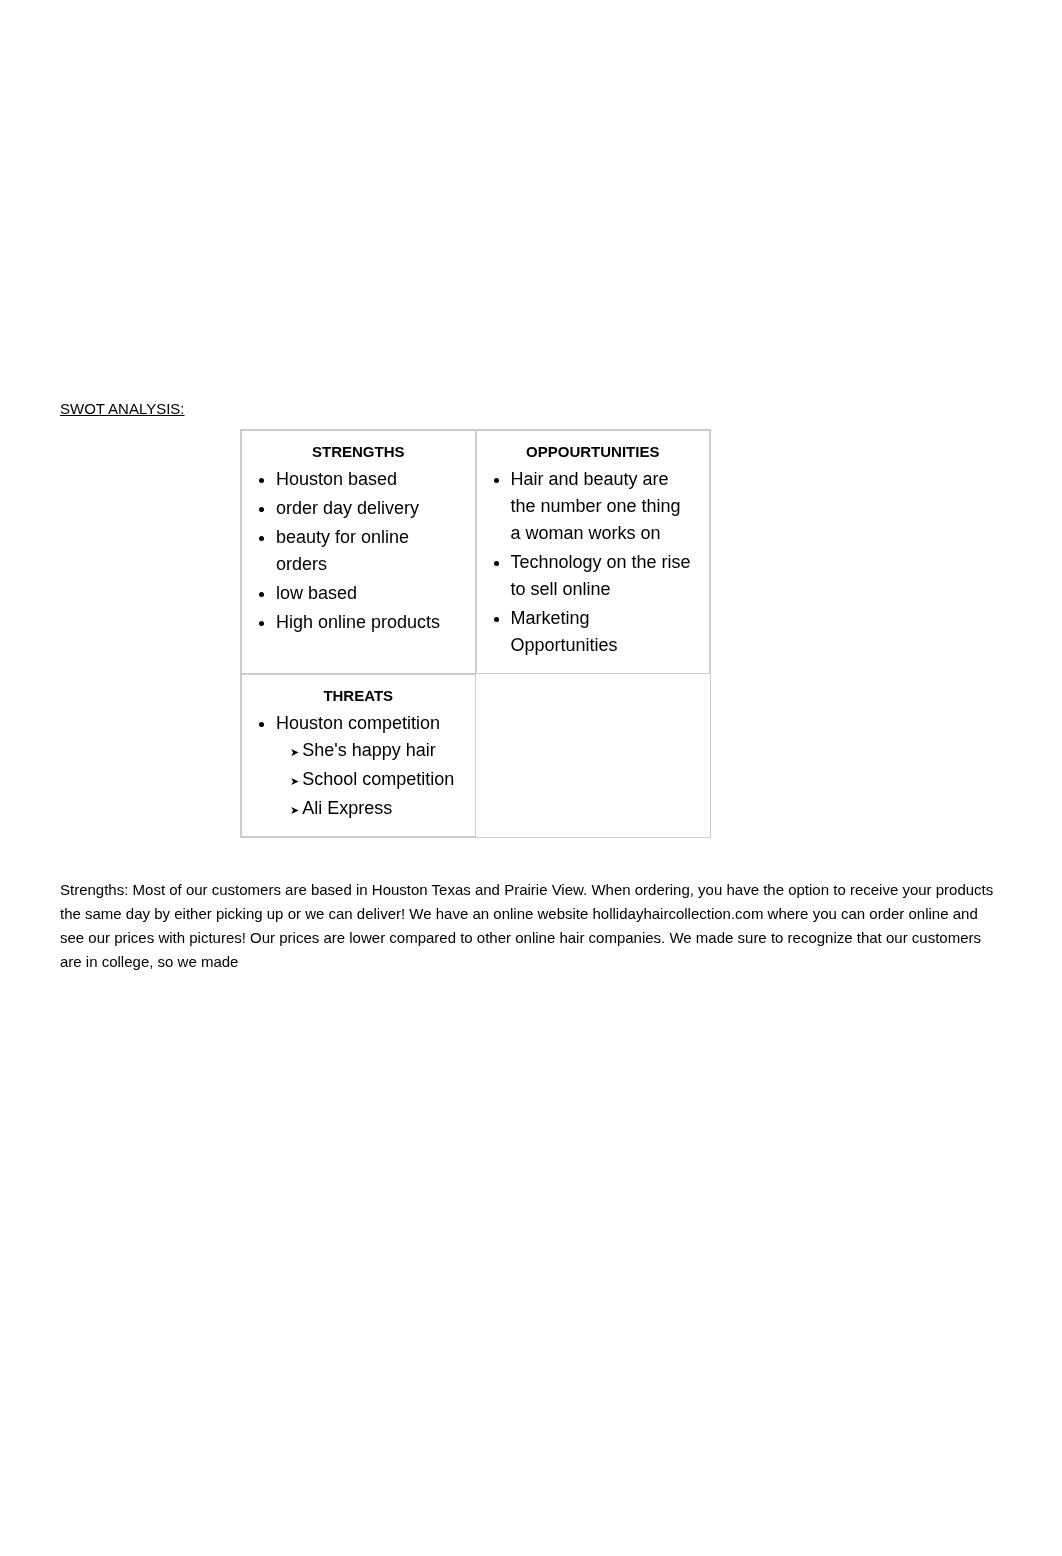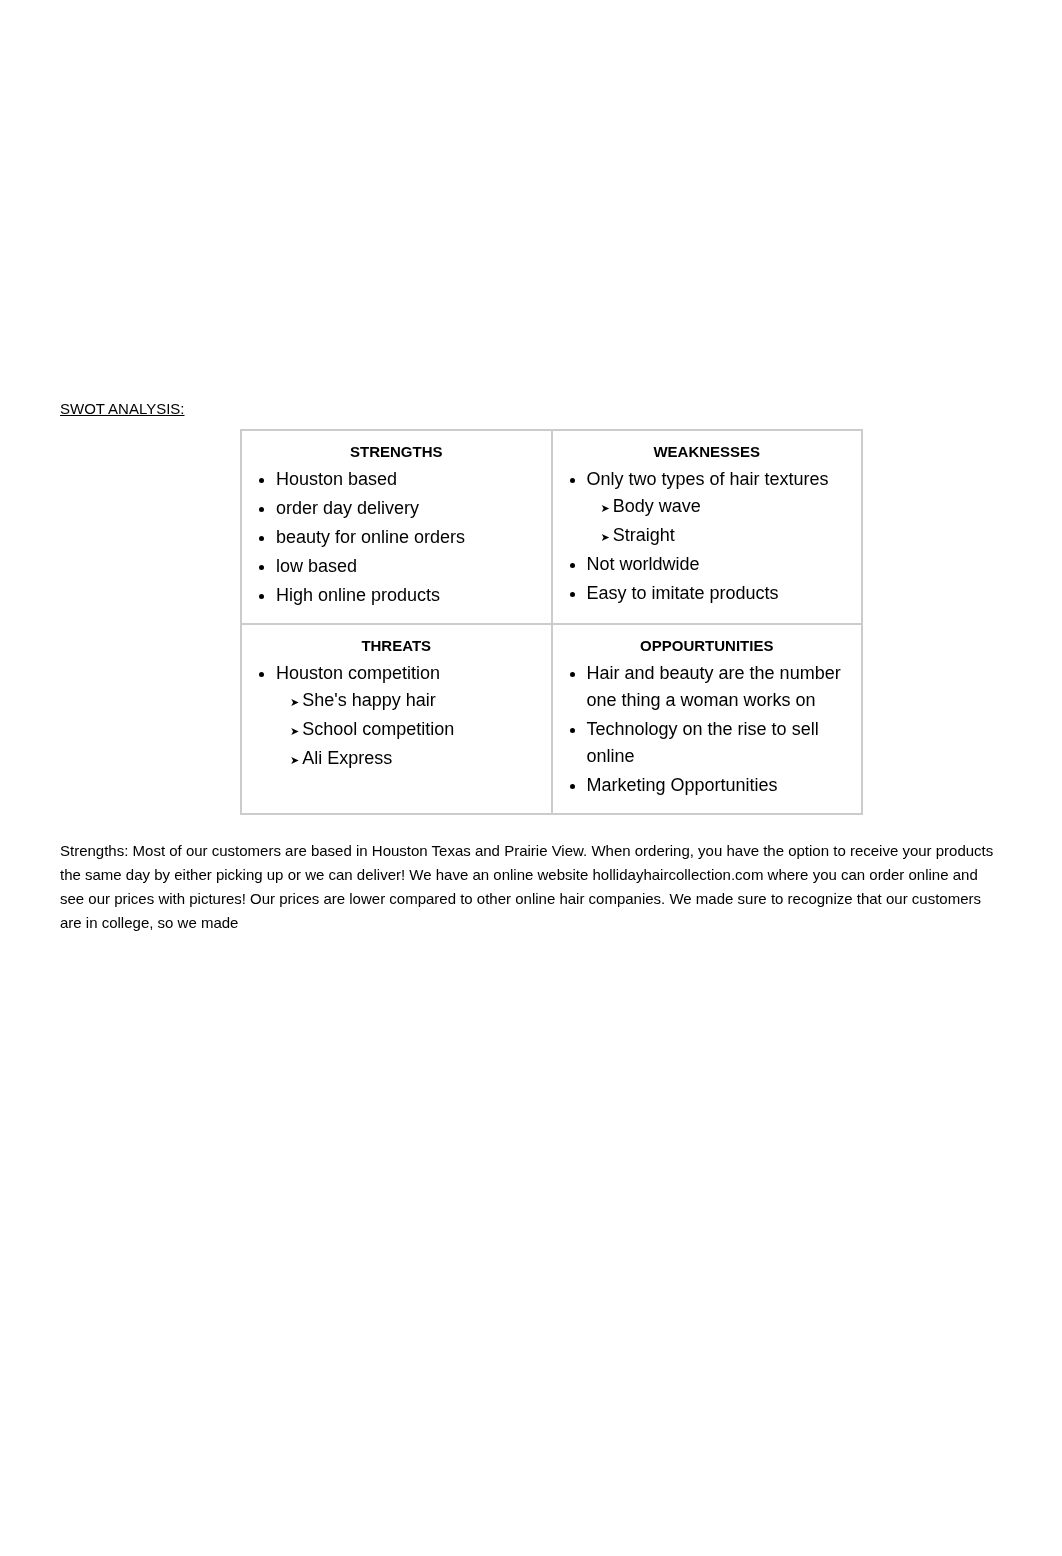--- a/index.html
+++ b/index.html
@@ -24,21 +24,21 @@
       margin-bottom: 12px;
       margin-top: 360px;
       text-decoration: underline;
     }
 
     .swot-container {
       display: grid;
       grid-template-columns: 1fr 1fr;
       border: 1px solid #cccccc;
       margin-left: 180px;
-      width: 623px;
+      width: 471px;
     }
 
     .swot-cell {
       padding: 12px 16px;
       border: 1px solid #cccccc;
       vertical-align: top;
     }
 
     .swot-cell-title {
       font-weight: bold;
@@ -62,21 +62,21 @@
       list-style: none;
       padding-left: 14px;
     }
 
     .swot-cell .sub-list li::before {
       content: "➤ ";
       font-size: 11px;
     }
 
     .description-text {
-      margin-top: 24px;
+      margin-top: 40px;
       font-size: 15px;
       line-height: 1.6;
       color: #000000;
     }
   </style>
 </head>
 <body>
 
 <p class="swot-label">SWOT ANALYSIS:</p>
 
@@ -86,53 +86,39 @@
     <div class="swot-cell-title">STRENGTHS</div>
     <ul>
       <li>Houston based</li>
       <li>order day delivery</li>
       <li>beauty for online orders</li>
       <li>low based</li>
       <li>High online products</li>
     </ul>
   </div>
 
+
   <div class="swot-cell">
-    <div class="swot-cell-title">WEAKNESSES</div>
+    <div class="swot-cell-title">OPPOURTUNITIES</div>
     <ul>
-      <li>
-        Only two types of hair textures
-        <ul class="sub-list">
-          <li>Body wave</li>
-          <li>Straight</li>
-        </ul>
-      </li>
-      <li>Not worldwide</li>
-      <li>Easy to imitate products</li>
+      <li>Hair and beauty are the number one thing a woman works on</li>
+      <li>Technology on the rise to sell online</li>
+      <li>Marketing Opportunities</li>
     </ul>
   </div>
 
   <div class="swot-cell">
     <div class="swot-cell-title">THREATS</div>
     <ul>
       <li>
         Houston competition
         <ul class="sub-list">
           <li>She's happy hair</li>
           <li>School competition</li>
           <li>Ali Express</li>
         </ul>
       </li>
     </ul>
   </div>
 
-  <div class="swot-cell">
-    <div class="swot-cell-title">OPPOURTUNITIES</div>
-    <ul>
-      <li>Hair and beauty are the number one thing a woman works on</li>
-      <li>Technology on the rise to sell online</li>
-      <li>Marketing Opportunities</li>
-    </ul>
-  </div>
-
 </div>
 
 <p class="description-text">Strengths: Most of our customers are based in Houston Texas and Prairie View. When ordering, you have the option to receive your products the same day by either picking up or we can deliver! We have an online website hollidayhaircollection.com where you can order online and see our prices with pictures! Our prices are lower compared to other online hair companies. We made sure to recognize that our customers are in college, so we made</p>
 
 </body></html>

